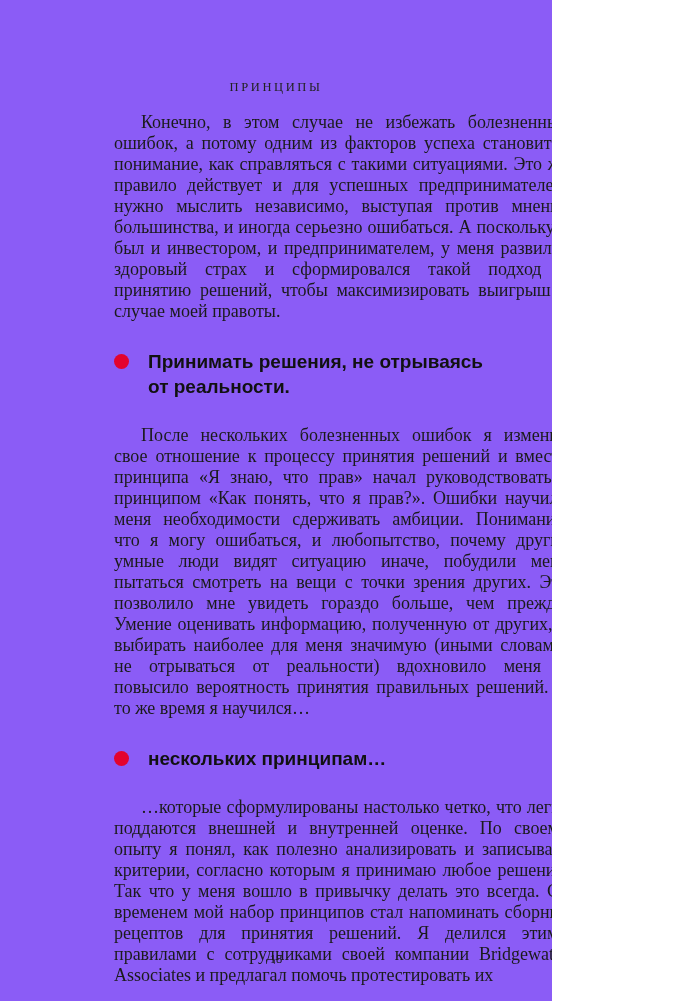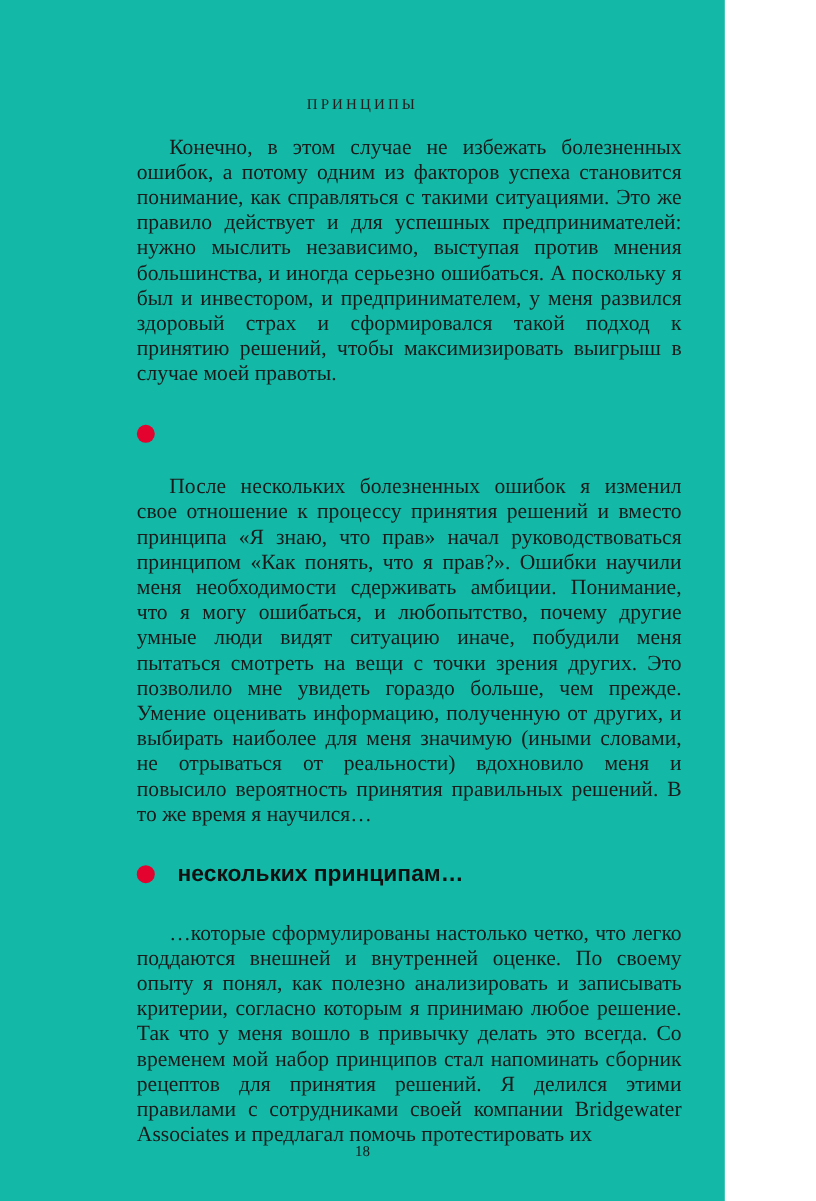--- a/index.html
+++ b/index.html
@@ -7,23 +7,23 @@
     html, body {
       width: 680px;
       height: 1001px;
       background: #ffffff;
       font-family: "Liberation Serif", serif;
       color: #1b1b1b;
     }
 
     .page {
       position: relative;
-      width: 604px;
+      width: 552px;
       height: 1001px;
-      background: #14b8a6;
+      background: #8b5cf6;
       overflow: hidden;
     }
 
     .running-header {
       position: absolute;
       top: 80px;
       left: 0;
       width: 100%;
       text-align: center;
       font-size: 12.5px;
@@ -91,20 +91,21 @@
 <div class="page">
 
   <div class="running-header">ПРИНЦИПЫ</div>
 
   <div class="text-block">
 
     <p class="body">Конечно, в этом случае не избежать болезненных ошибок, а потому одним из факторов успеха становится понимание, как справляться с такими ситуациями. Это же правило действует и для успешных предпринимателей: нужно мыслить независимо, выступая против мнения большинства, и иногда серьезно ошибаться. А поскольку я был и инвестором, и предпринимателем, у меня развился здоровый страх и сформировался такой подход к принятию решений, чтобы максимизировать выигрыш в случае моей правоты.</p>
 
     <div class="section-heading">
       <span class="bullet"></span>
+      <span class="heading-text">Принимать решения, не отрываясь от реальности.</span>
     </div>
 
     <p class="body">После нескольких болезненных ошибок я изменил свое отношение к процессу принятия решений и вместо принципа «Я знаю, что прав» начал руководствоваться принципом «Как понять, что я прав?». Ошибки научили меня необходимости сдерживать амбиции. Понимание, что я могу ошибаться, и любопытство, почему другие умные люди видят ситуацию иначе, побудили меня пытаться смотреть на вещи с точки зрения других. Это позволило мне увидеть гораздо больше, чем прежде. Умение оценивать информацию, полученную от других, и выбирать наиболее для меня значимую (иными словами, не отрываться от реальности) вдохновило меня и повысило вероятность принятия правильных решений. В то же время я научился…</p>
 
     <div class="section-heading">
       <span class="bullet"></span>
       <span class="heading-text">нескольких принципам…</span>
     </div>
 
     <p class="body"><span class="lead-bold">…которые сформулированы настолько четко, что легко поддаются внешней и внутренней оценке.</span><span> По своему опыту я понял, как полезно анализировать и записывать критерии, согласно которым я принимаю любое решение. Так что у меня вошло в привычку делать это всегда. Со временем мой набор принципов стал напоминать сборник рецептов для принятия решений. Я делился этими правилами с сотрудниками своей компании Bridgewater Associates и предлагал помочь протестировать их</span></p>

